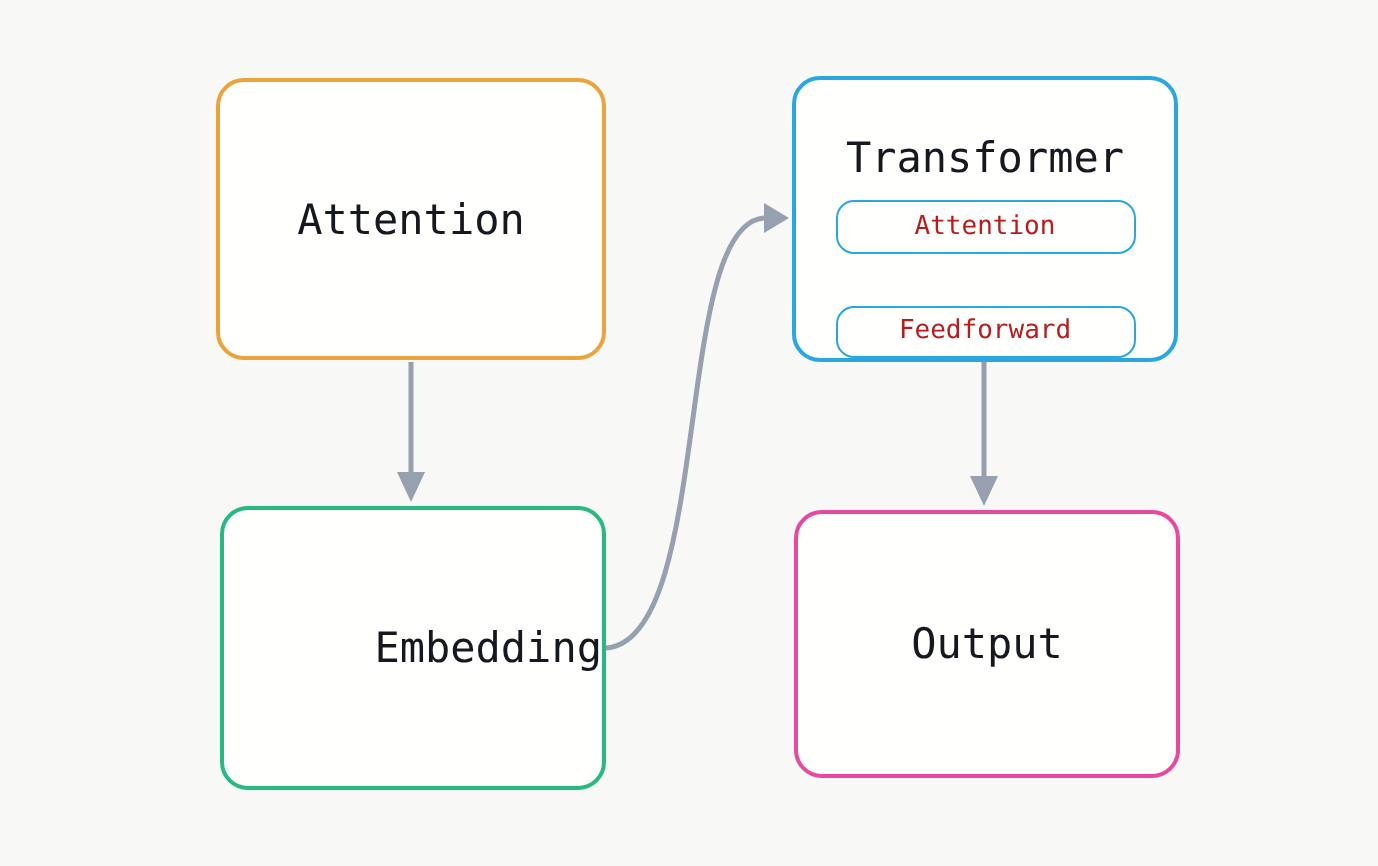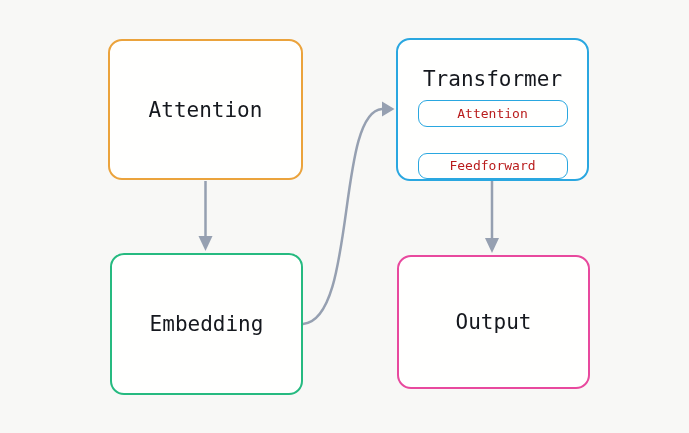--- a/index.html
+++ b/index.html
@@ -24,21 +24,21 @@
     border: 2px solid #ccc;
     border-radius: 14px;
     display: flex;
     align-items: center;
     justify-content: center;
     font-family: "DejaVu Sans Mono", monospace;
     font-size: 21px;
     color: #15181e;
   }
   #node-tokenizer   { left: 108px; top: 39px;  width: 195px; height: 141px; }
-  #node-embedding   { left: 110px; top: 253px; width: 193px; height: 142px; }
+  #node-embedding   { left: 110px; top: 253px; width: 193px; height: 142px; justify-content: flex-end; }
   #node-output      { left: 397px; top: 255px; width: 193px; height: 134px; }
   #node-transformer {
     left: 396px; top: 38px; width: 193px; height: 143px;
     flex-direction: column;
     justify-content: flex-start;
     padding-top: 24px;
   }
   .node-title {
     line-height: 30px;
     font-size: 21px;

